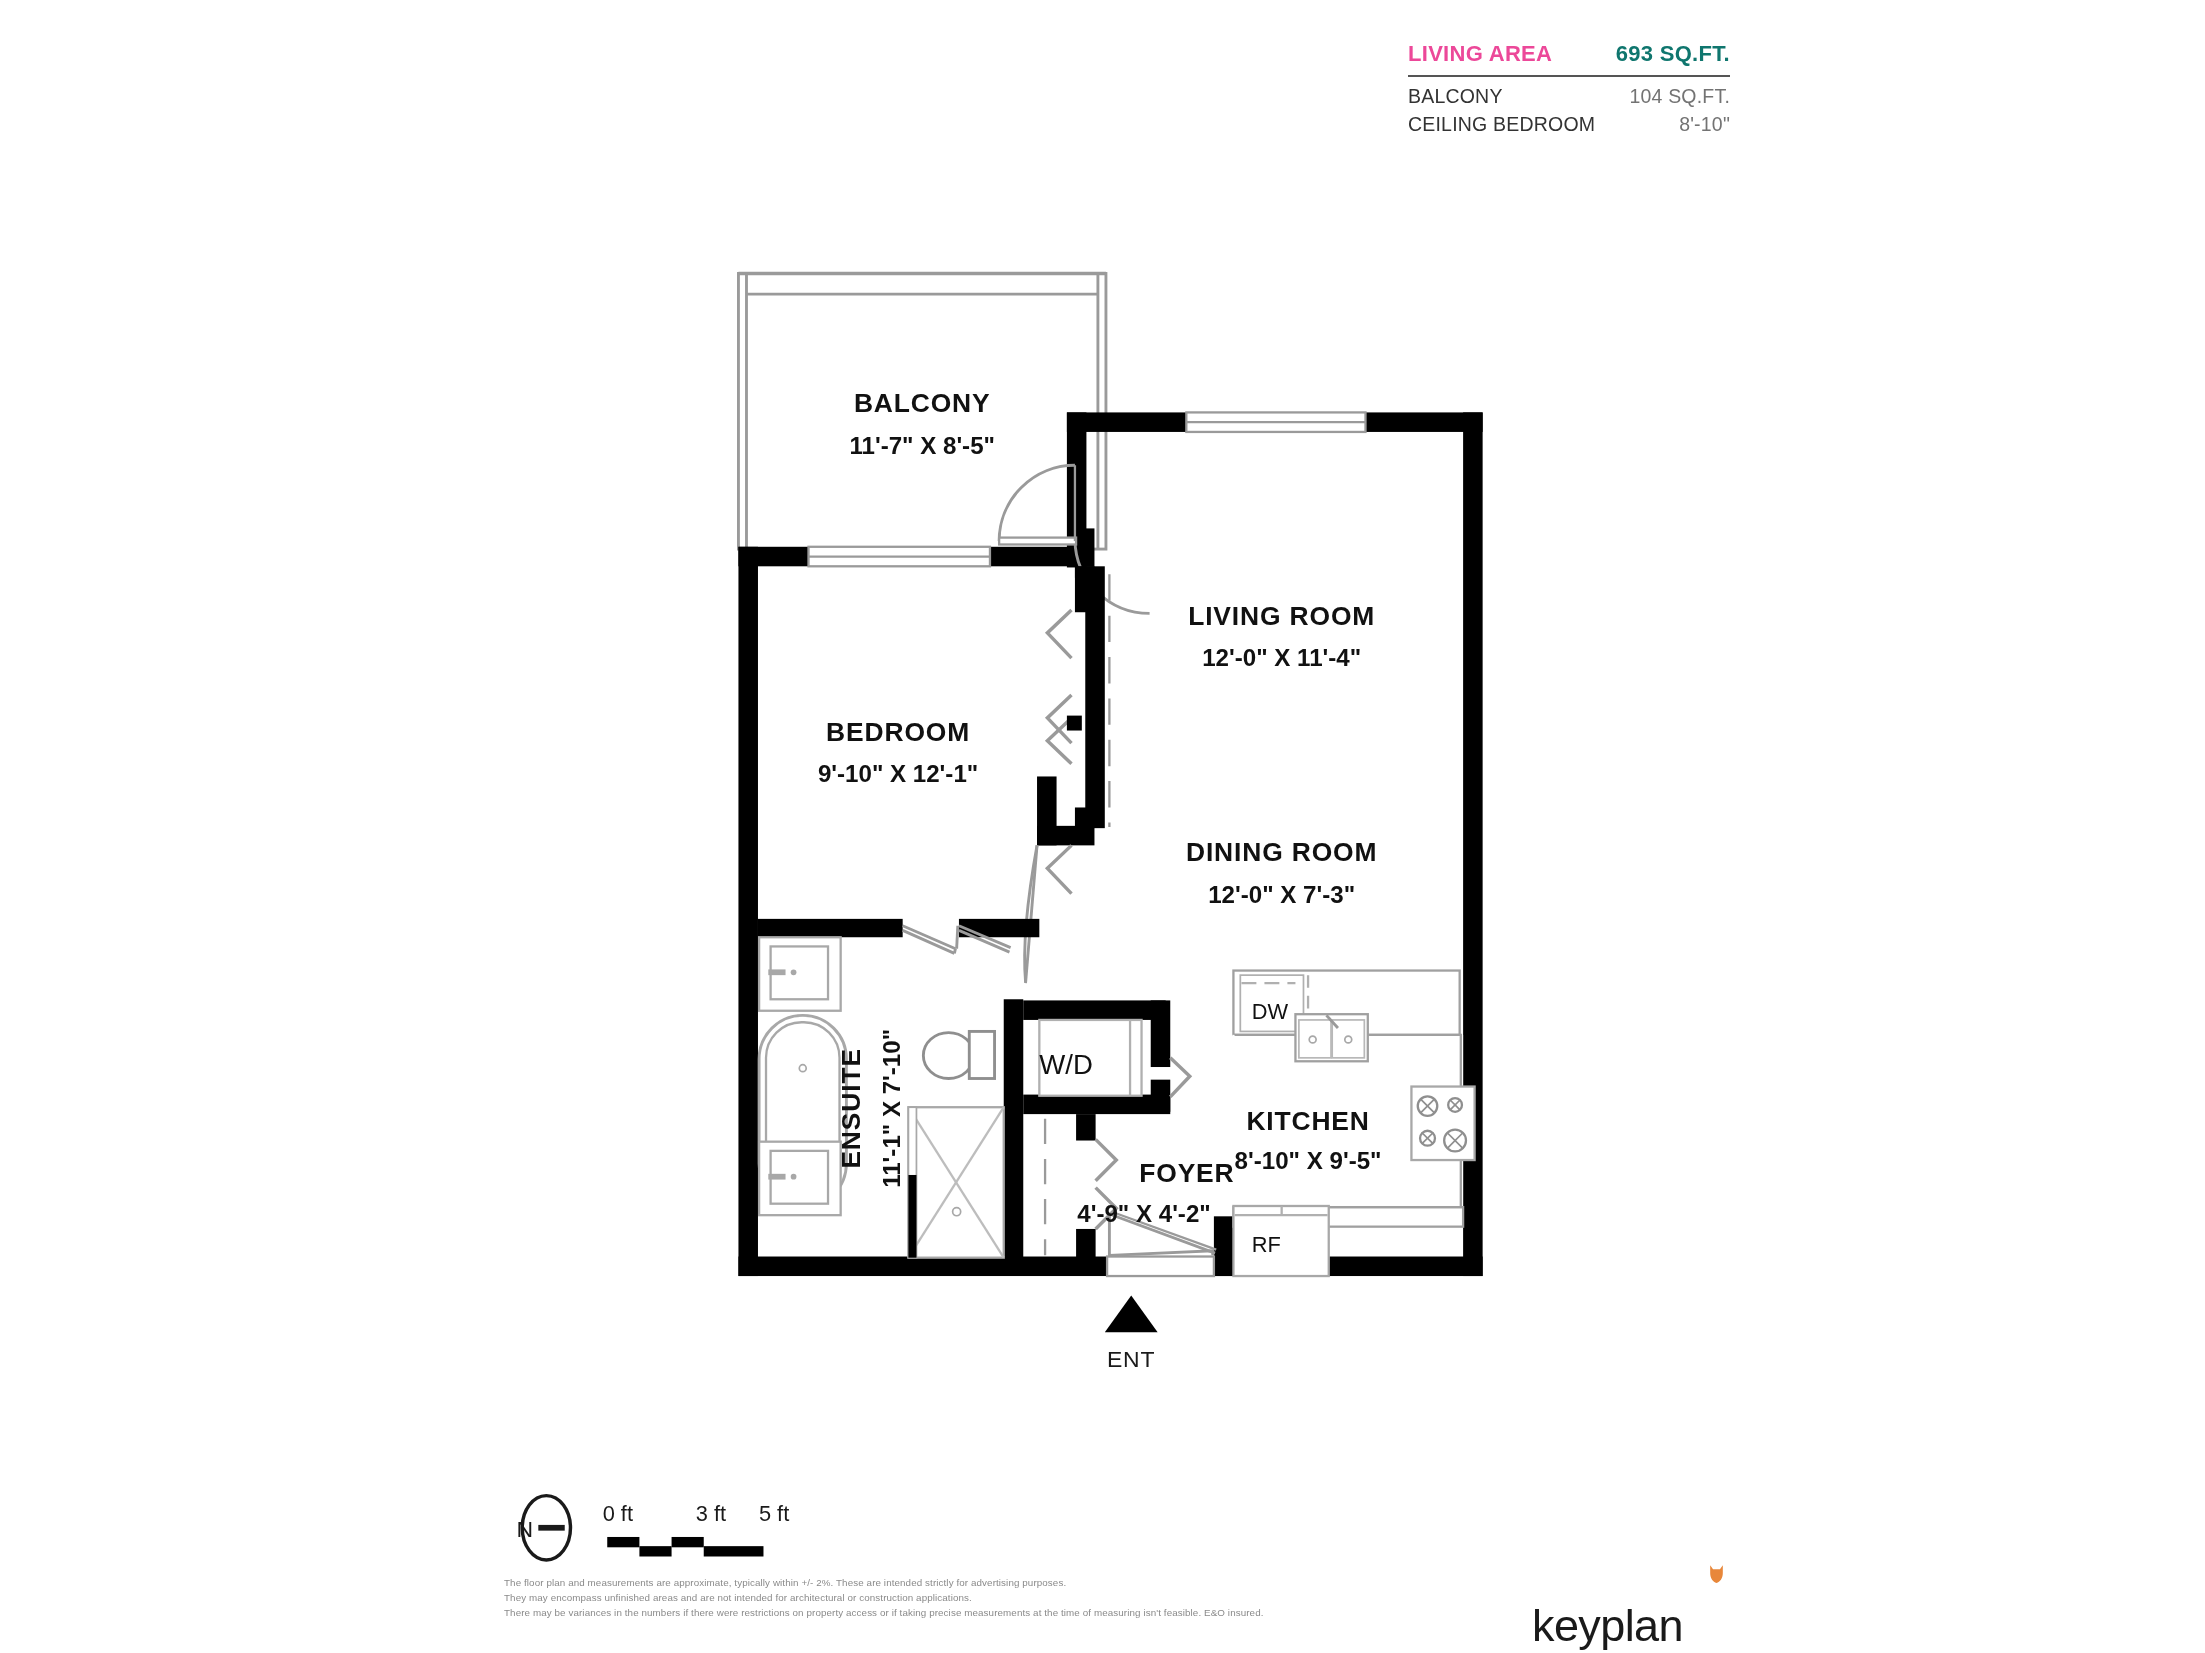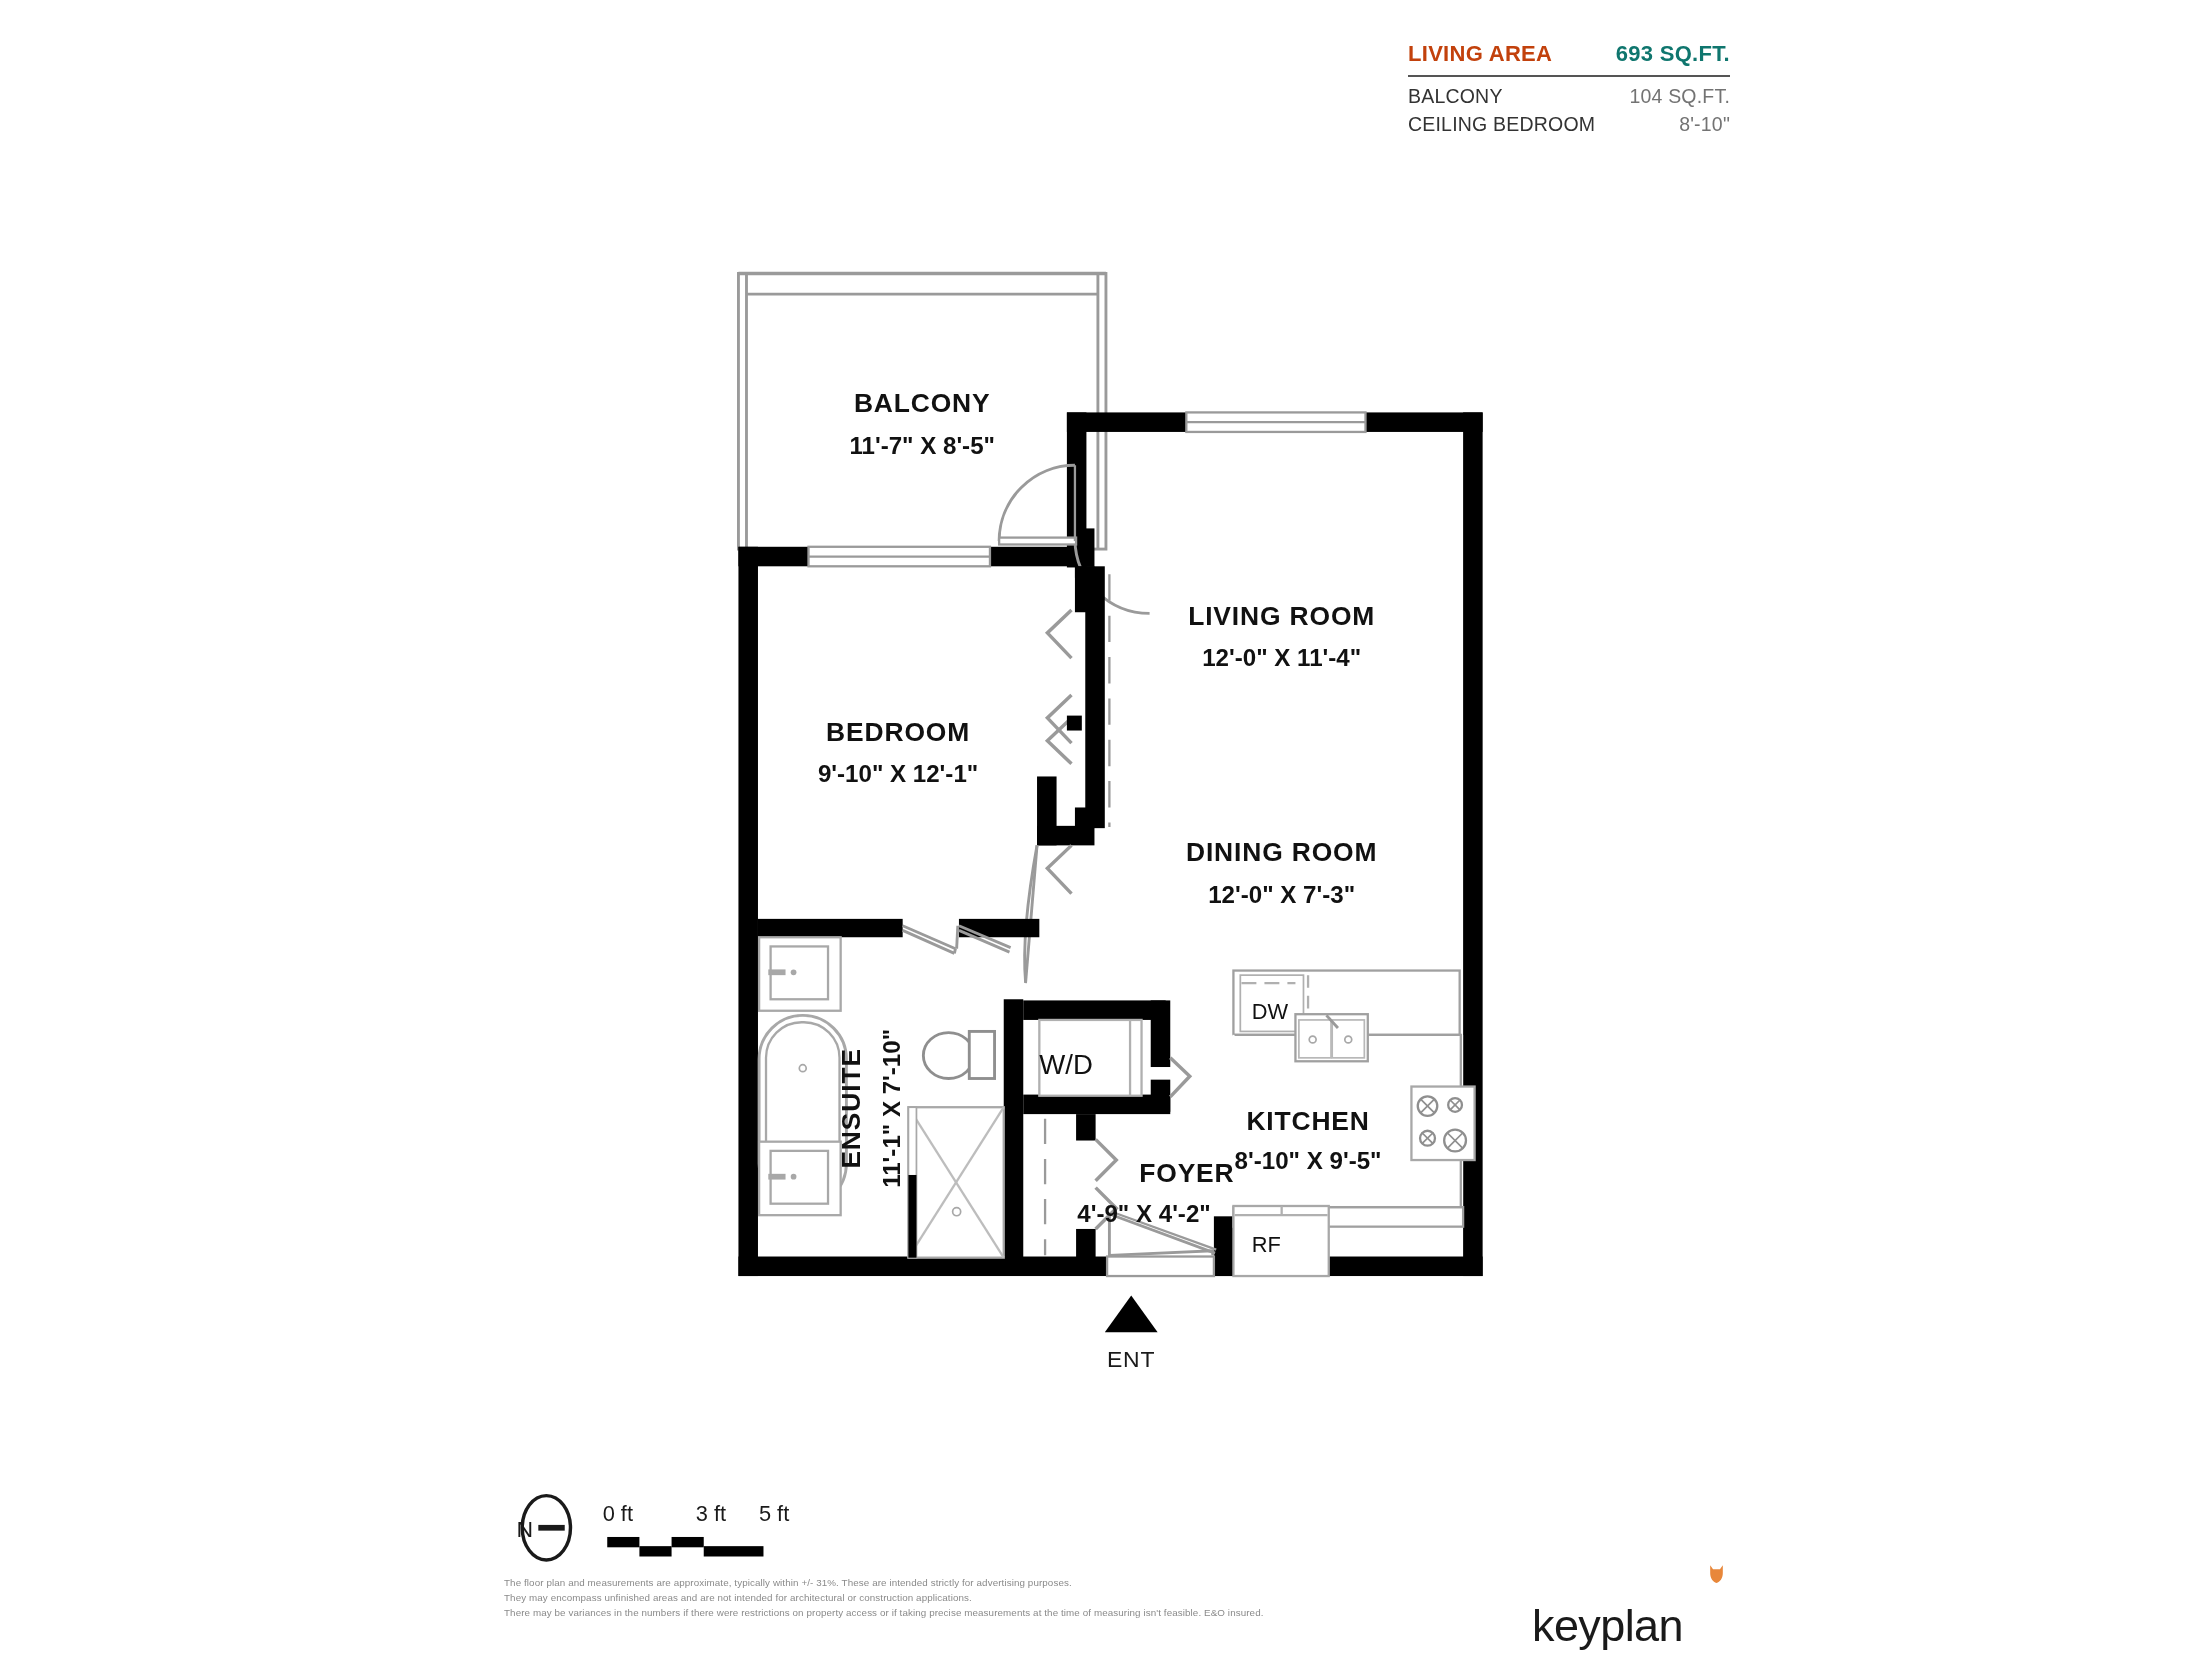--- a/index.html
+++ b/index.html
@@ -45,21 +45,21 @@
     left: 1408px;
     top: 41px;
     width: 322px;
   }
   .spec-row {
     display: flex;
     justify-content: space-between;
     align-items: baseline;
     white-space: nowrap;
   }
-  .spec-row.primary .spec-label { font-size: 22px; font-weight: 600; color:#c2410c; letter-spacing: 0.3px;}
+  .spec-row.primary .spec-label { font-size: 22px; font-weight: 600; color:#ec4899; letter-spacing: 0.3px;}
   .spec-row.primary .spec-value { font-size: 22px; font-weight: 600; color:#0f766e; letter-spacing: 0.3px;}
   .spec-row.secondary .spec-label { font-size: 19.5px; font-weight: 400; color:#333333; letter-spacing: 0.2px;}
   .spec-row.secondary .spec-value { font-size: 19.5px; font-weight: 400; color:#737373; letter-spacing: 0.2px;}
   .spec-rule {
     height: 1.7px;
     background: #555555;
     margin: 8px 0 8px 0;
   }
   .spec-row.secondary { margin-bottom: 5.7px; }
 
@@ -394,21 +394,21 @@
     <g fill="#000000">
       <rect x="178" y="78" width="56" height="18"></rect>
       <rect x="234" y="94" width="56" height="18"></rect>
       <rect x="290" y="78" width="56" height="18"></rect>
       <rect x="346" y="94" width="104" height="18"></rect>
     </g>
   </svg>
 </div>
 
 <div id="disclaimer-block">
-  <div class="disclaimer-line">The floor plan and measurements are approximate, typically within +/- 31%. These are intended strictly for advertising purposes.</div>
+  <div class="disclaimer-line">The floor plan and measurements are approximate, typically within +/- 2%. These are intended strictly for advertising purposes.</div>
   <div class="disclaimer-line">They may encompass unfinished areas and are not intended for architectural or construction applications.</div>
   <div class="disclaimer-line">There may be variances in the numbers if there were restrictions on property access or if taking precise measurements at the time of measuring isn't feasible. E&amp;O insured.</div>
 </div>
 
 <div id="logo-block">
   <div id="logo-word">keyplan</div>
   <svg id="logo-mark" viewBox="0 0 26 34" xmlns="http://www.w3.org/2000/svg">
     <path d="M2 2 L7 9 L19 9 L24 2 L24 16 C24 25 19 31 13 33 C7 31 2 25 2 16 Z" fill="#E8873A"></path>
   </svg>
 </div>

